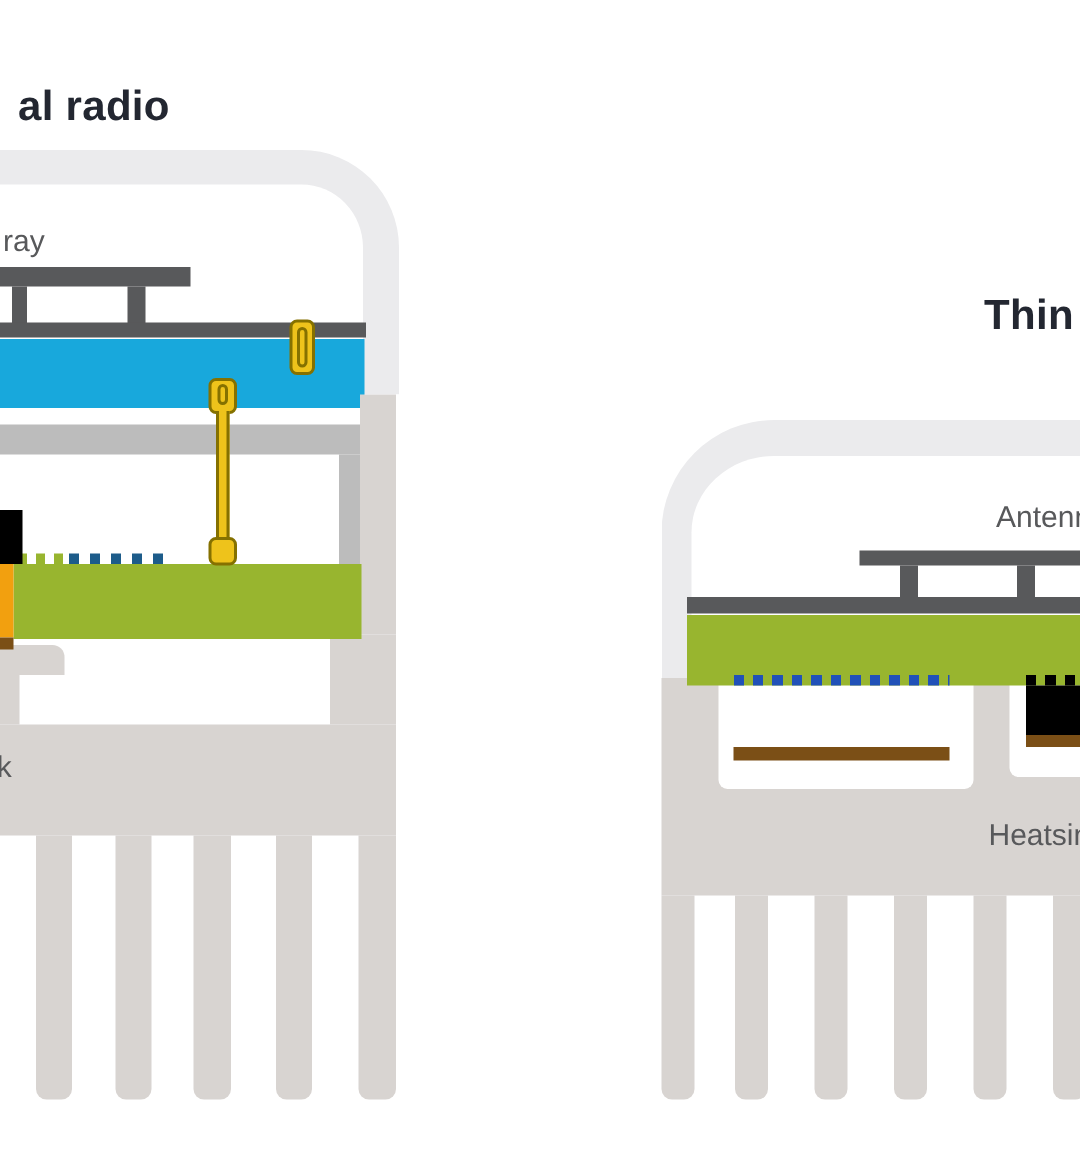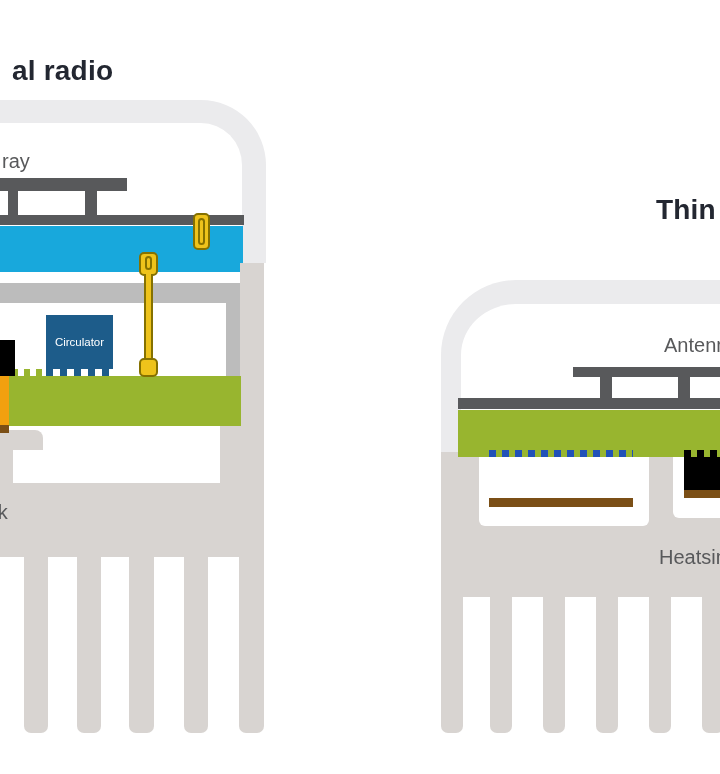--- a/index.html
+++ b/index.html
@@ -80,23 +80,20 @@
   <div class="abs chassis" style="left:0;top:483px;width:264px;height:74px;"></div>
   <div class="abs chassis" style="left:0;top:430px;width:43px;height:20px;border-top-right-radius:8px;"></div>
   <div class="abs chassis" style="left:0;top:448px;width:13px;height:35px;"></div>
 
   <div class="abs teeth-green" style="left:0;top:369px;width:46px;height:7px;"></div>
   <div class="abs green" style="left:9px;top:376px;width:232px;height:50px;"></div>
   <div class="abs" style="left:0;top:376px;width:9px;height:49px;background:var(--orange);"></div>
   <div class="abs brown" style="left:0;top:425px;width:9px;height:8px;"></div>
   <div class="abs" style="left:0;top:340px;width:15px;height:36px;background:var(--chip-black);"></div>
 
-  <div class="abs circulator" style="left:46px;top:315px;width:67px;height:54px;">
-    <span>Circulator</span>
-  </div>
   <div class="abs teeth-circ" style="left:46px;top:369px;width:67px;height:7px;"></div>
 
   <div class="abs yel yel-round" style="left:193px;top:213px;width:17px;height:37px;"></div>
   <div class="abs yel-slot" style="left:198px;top:218px;width:7px;height:27px;"></div>
 
   <div class="abs yel yel-round" style="left:139px;top:252px;width:19px;height:24px;"></div>
   <div class="abs yel-slot" style="left:145px;top:256px;width:7px;height:14px;"></div>
   <div class="abs yel-stem" style="left:144px;top:274px;width:9px;height:88px;"></div>
   <div class="abs yel yel-round" style="left:139px;top:358px;width:19px;height:19px;"></div>
 

